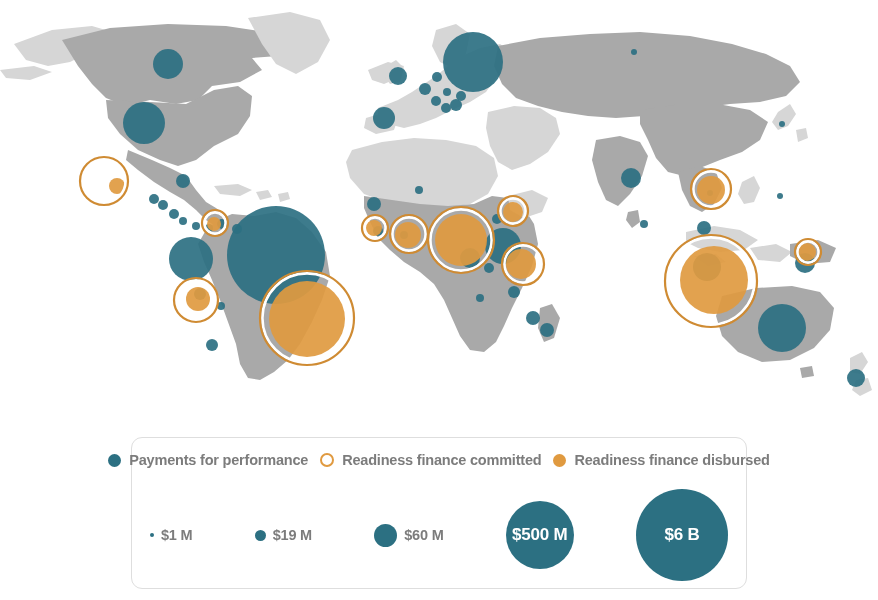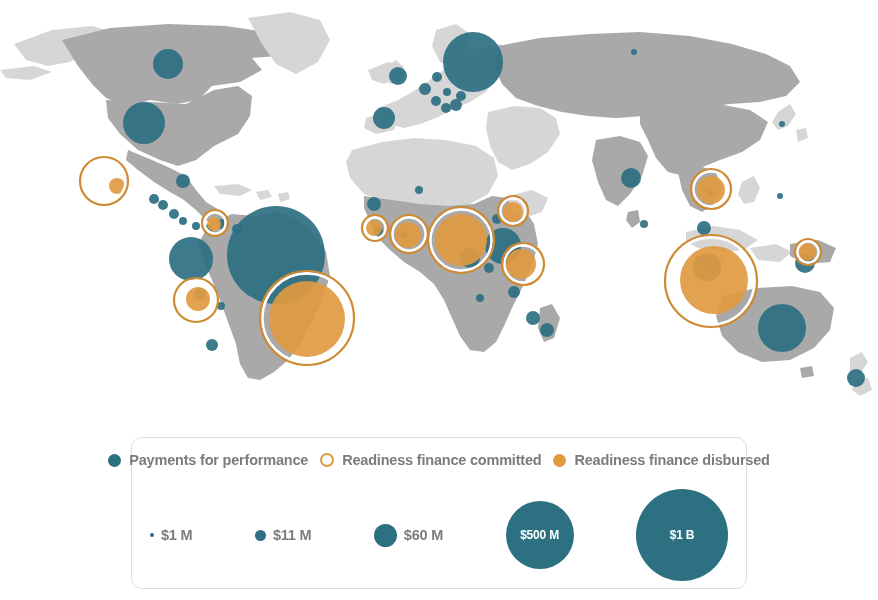--- a/index.html
+++ b/index.html
@@ -123,21 +123,21 @@
     justify-content: center;
   }
   .scale-label-out {
     font-size: 14.5px;
     font-weight: bold;
     color: #7c7c7c;
     white-space: nowrap;
     letter-spacing: -0.2px;
   }
   .scale-label-in {
-    font-size: 12px;
+    font-size: 17px;
     font-weight: bold;
     color: #ffffff;
     white-space: nowrap;
     letter-spacing: -0.2px;
   }
 </style>
 </head>
 <body>
 
 <div id="page">
@@ -340,33 +340,33 @@
       </div>
     </div>
 
     <div id="legend-scale">
         <div class="scale-item">
           <div class="scale-bubble" style="width: 4px; height: 4px;"></div>
           <span class="scale-label-out">$1 M</span>
         </div>
         <div class="scale-item">
           <div class="scale-bubble" style="width: 11px; height: 11px;"></div>
-          <span class="scale-label-out">$11 M</span>
+          <span class="scale-label-out">$19 M</span>
         </div>
         <div class="scale-item">
           <div class="scale-bubble" style="width: 23px; height: 23px;"></div>
           <span class="scale-label-out">$60 M</span>
         </div>
         <div class="scale-item">
           <div class="scale-bubble" style="width: 68px; height: 68px;">
             <span class="scale-label-in">$500 M</span>
           </div>
         </div>
         <div class="scale-item">
           <div class="scale-bubble" style="width: 92px; height: 92px;">
-            <span class="scale-label-in">$1 B</span>
+            <span class="scale-label-in">$6 B</span>
           </div>
         </div>
       </div>
 
   </div>
 
 </div>
 
 </body></html>

